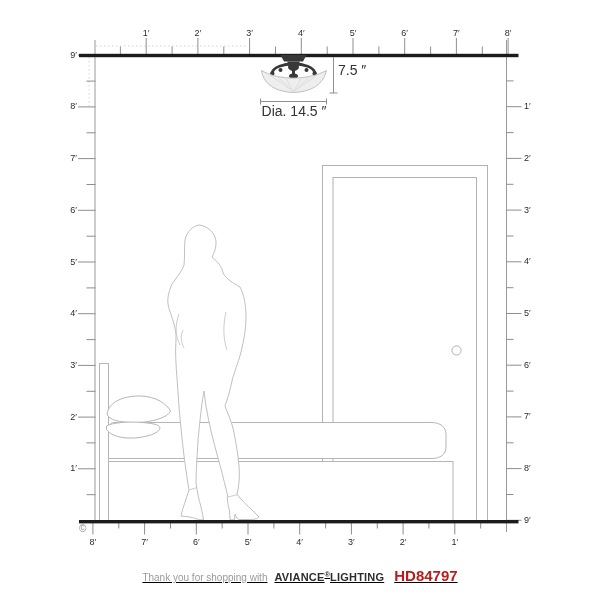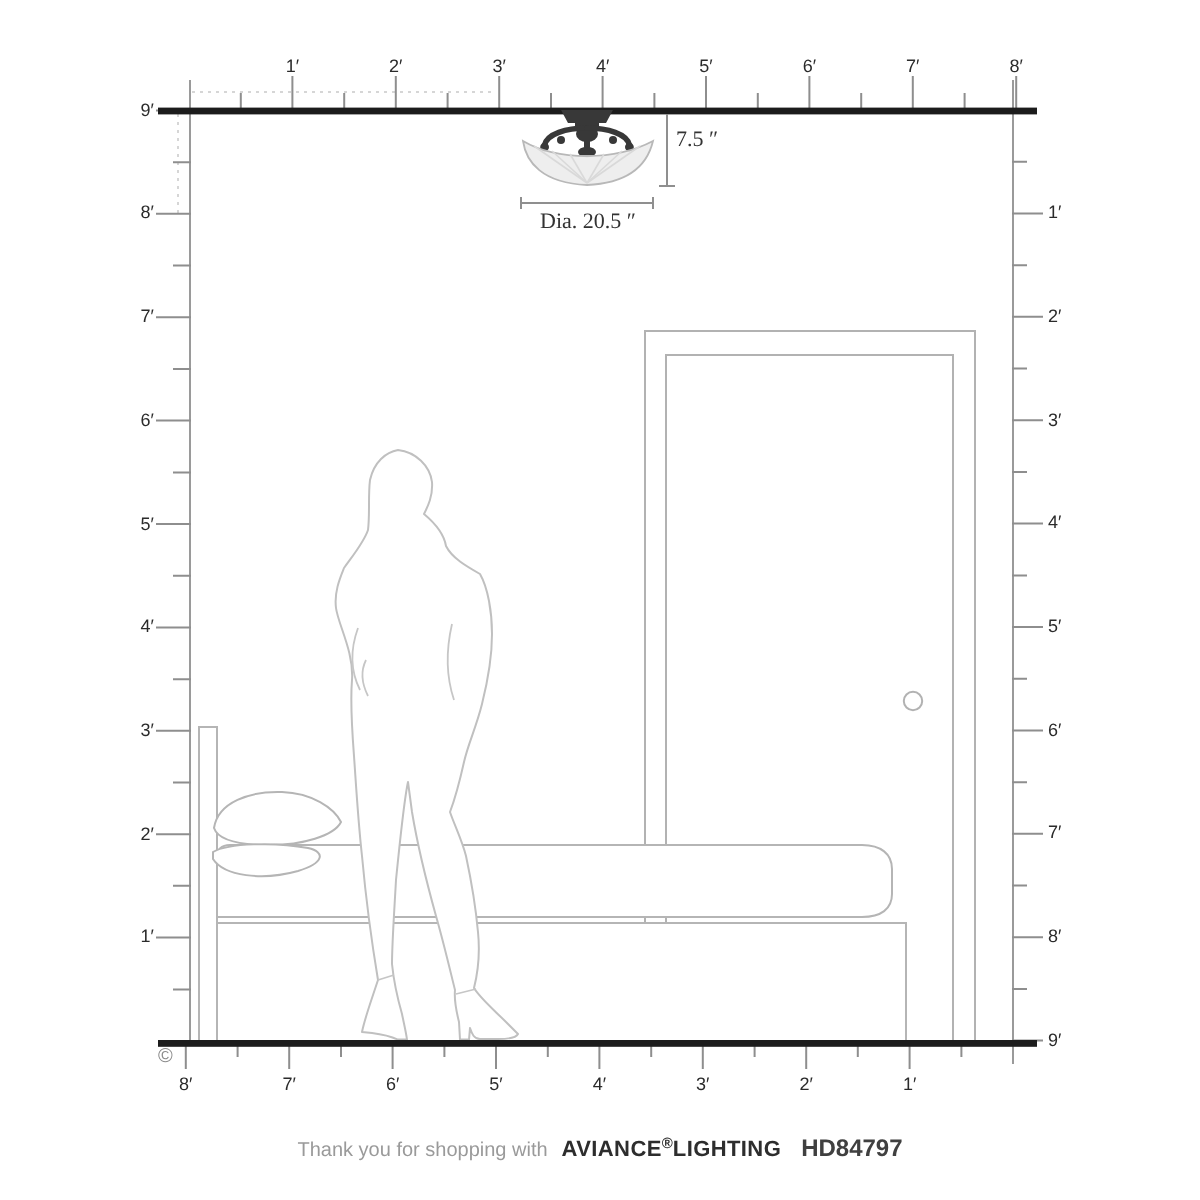--- a/index.html
+++ b/index.html
@@ -8,35 +8,35 @@
     font-family:"Liberation Sans", sans-serif;
   }
   .stage svg{position:absolute;left:0;top:0;}
   .rl{
     position:absolute;font-size:9px;line-height:11px;color:#2b2b2b;
     font-family:"Liberation Sans", sans-serif;white-space:nowrap;
   }
   .rl.c{transform:translateX(-50%);}
   .rl.ra{width:26px;text-align:right;}
   .dim{
-    position:absolute;font-size:11px;line-height:12px;color:#333333;
-    font-family:Liberation Serif, serif;white-space:nowrap;
+    position:absolute;font-size:14px;line-height:12px;color:#333333;
+    font-family:Liberation Sans, sans-serif;white-space:nowrap;
   }
   .dim.c{transform:translateX(-50%);}
   .copyright{
     position:absolute;left:79px;top:523px;font-size:10px;color:#8a8a8a;
   }
   .footer{
     position:absolute;top:567px;left:0;width:600px;
-    display:flex;justify-content:center;align-items:baseline;
+    display:flex;justify-content:center;align-items:baseline;text-decoration:underline;
   }
   .f-msg{font-size:10px;color:#9a9a9a;margin-right:7px;}
   .f-brand{font-size:11px;font-weight:bold;color:#2d2d2d;letter-spacing:.2px;}
   .f-reg{font-size:7.5px;font-weight:bold;color:#2d2d2d;position:relative;top:-4px;}
-  .f-model{font-size:12px;font-weight:bold;color:#404040;margin-left:10px;}
+  .f-model{font-size:15px;font-weight:bold;color:#b91c1c;margin-left:10px;}
 </style>
 </head>
 <body>
 
 <div class="stage">
 
   <svg width="600" height="600" viewBox="0 0 600 600">
 
     <g stroke="#d6d6d6" stroke-width="1" stroke-dasharray="1.5,2.5" fill="none">
       <path d="M96,46 H247"></path>
@@ -166,21 +166,21 @@
       <path d="M329.5,93 H337.5"></path>
     </g>
     <g stroke="#8f8f8f" stroke-width="1" fill="none">
       <path d="M260.5,101.5 H326.5"></path>
       <path d="M260.5,98.5 V104.5"></path>
       <path d="M326.5,98.5 V104.5"></path>
     </g>
   </svg>
 
   <span class="dim" style="left:338px;top:63.5px;">7.5 ″</span>
-  <span class="dim c" style="left:294px;top:104.5px;">Dia. 20.5 ″</span>
+  <span class="dim c" style="left:294px;top:104.5px;">Dia. 14.5 ″</span>
 
   <span class="rl c" style="left:146.2px;top:27.5px;">1′</span>
   <span class="rl c" style="left:197.9px;top:27.5px;">2′</span>
   <span class="rl c" style="left:249.6px;top:27.5px;">3′</span>
   <span class="rl c" style="left:301.3px;top:27.5px;">4′</span>
   <span class="rl c" style="left:353px;top:27.5px;">5′</span>
   <span class="rl c" style="left:404.7px;top:27.5px;">6′</span>
   <span class="rl c" style="left:456.4px;top:27.5px;">7′</span>
   <span class="rl c" style="left:508.1px;top:27.5px;">8′</span>
 

